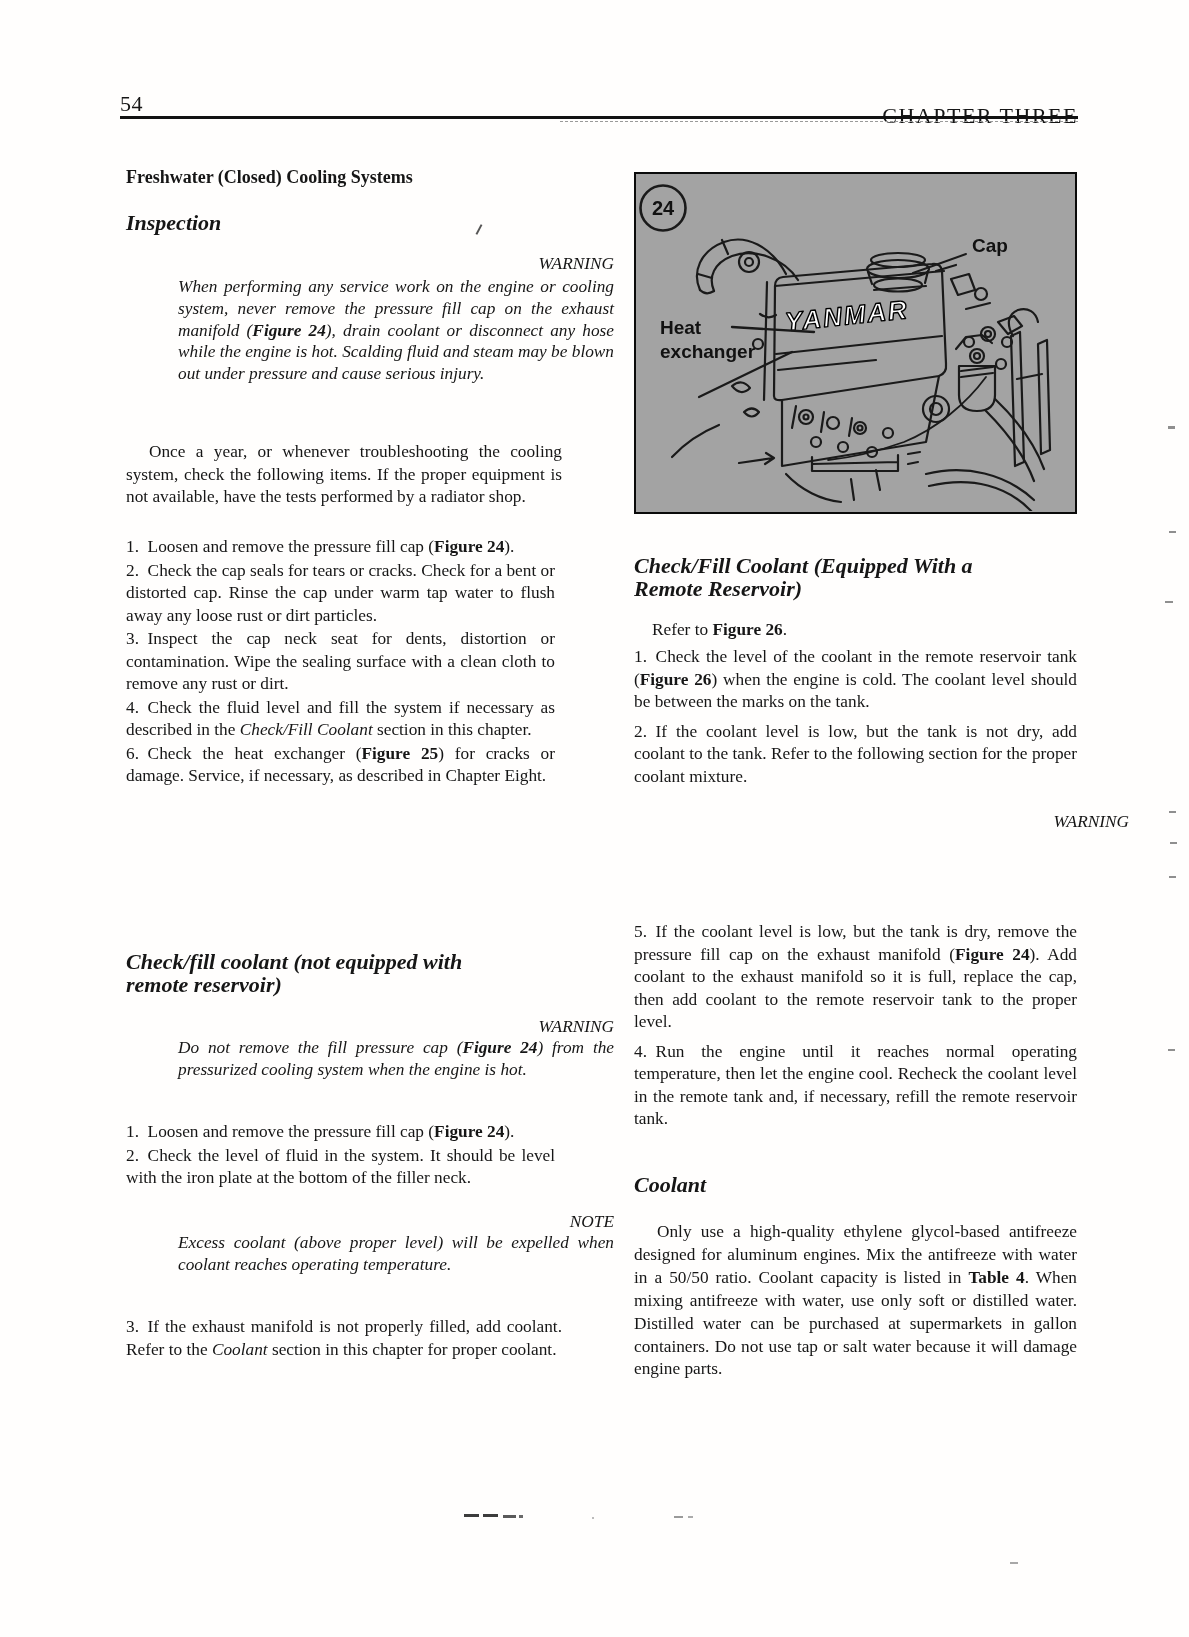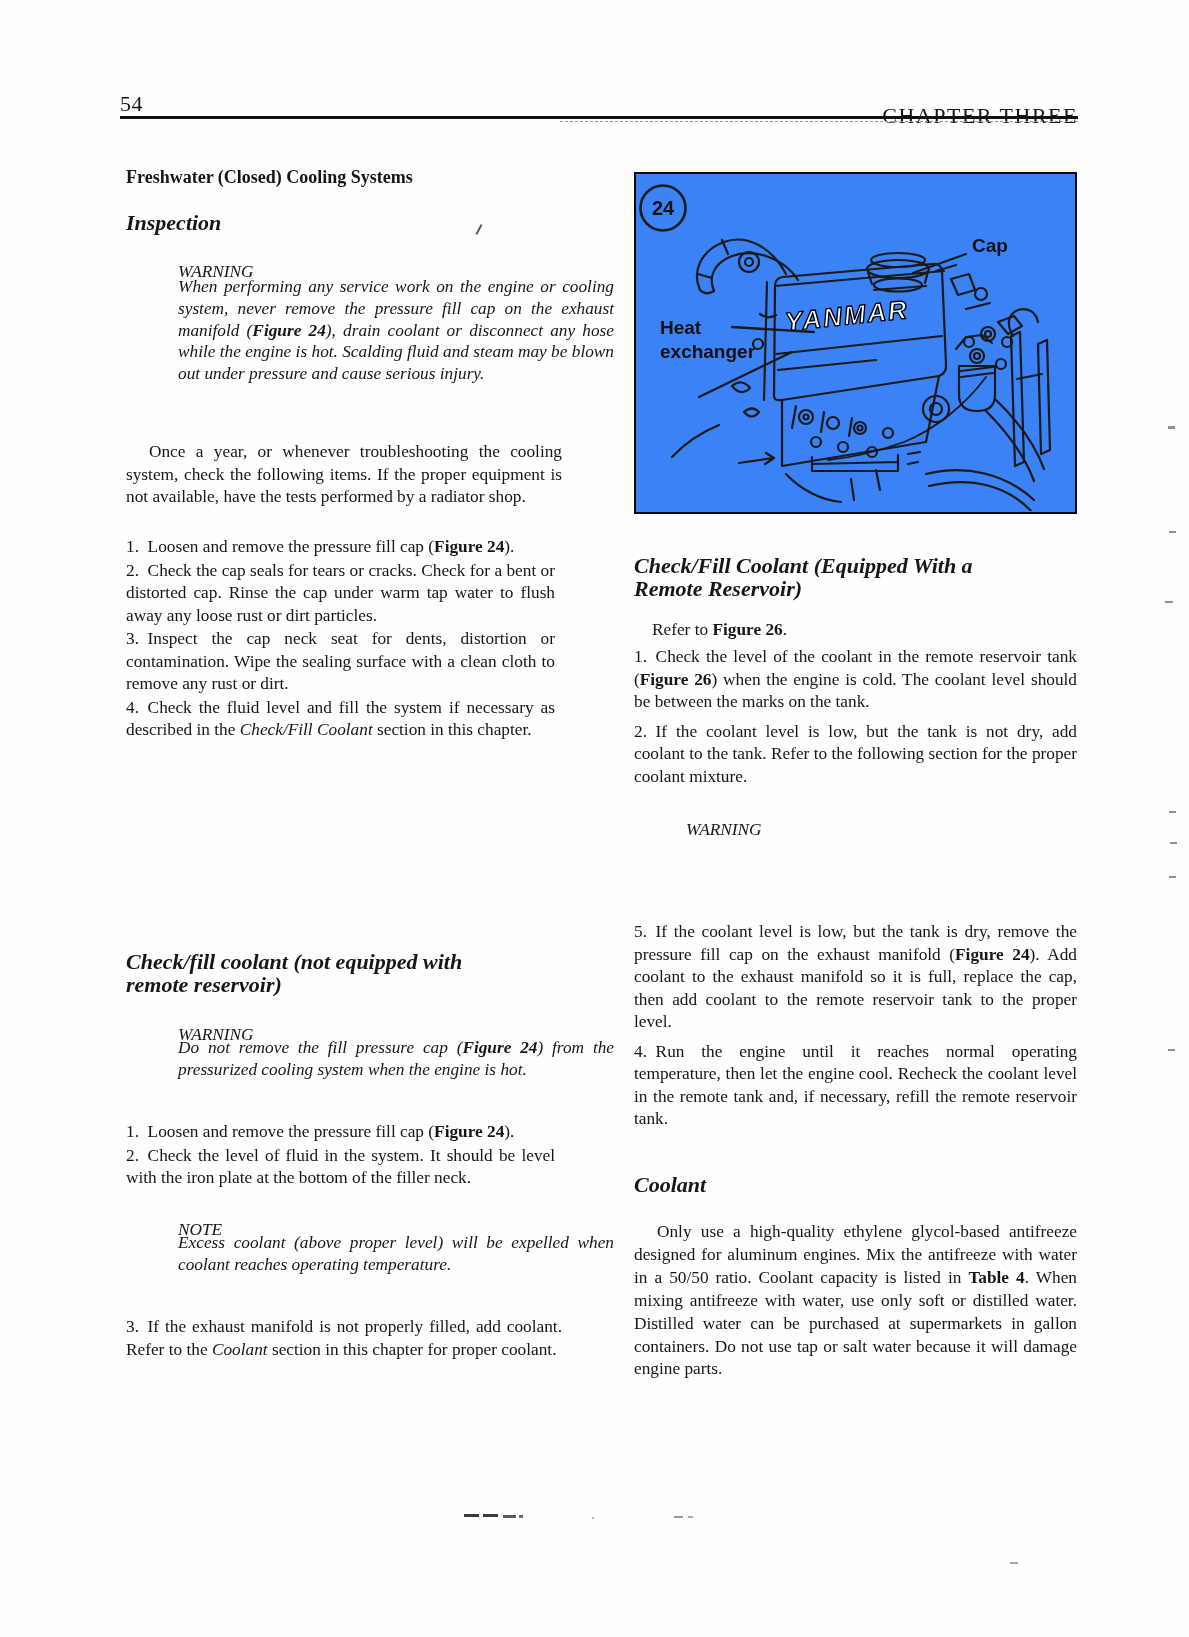--- a/index.html
+++ b/index.html
@@ -6,28 +6,28 @@
   #page{position:relative;width:1189px;height:1637px;background:#fffefd;overflow:hidden;
         font-family:"Liberation Serif","DejaVu Serif",serif;color:#161616;}
   .abs{position:absolute;}
   .hdr{font-size:22px;font-weight:normal;line-height:1;letter-spacing:.5px;}
   .rule{background:#121212;}
   .lcol{left:126px;width:436px;}
   .rcol{left:634px;width:443px;}
   .tblock{position:absolute;text-align:justify;font-size:17.3px;line-height:22.55px;}
   .h1{font-weight:bold;font-size:18px;text-align:left;}
   .h2{font-weight:bold;font-style:italic;font-size:22px;text-align:left;line-height:22.6px;}
-  .warnlabel{font-style:italic;text-align:left;margin-left:52px;margin-right:38px;line-height:21.8px;margin-top:8px;}
+  .warnlabel{font-style:italic;text-align:right;margin-left:52px;margin-right:38px;line-height:21.8px;}
   .warnbody{font-style:italic;margin-left:52px;margin-right:38px;line-height:21.8px;}
   .ind{text-indent:23px;}
   p.step{margin:0 7px 1px 0;}
   .rstep p.step{margin:0 0 7px 0;}
   .b{font-weight:bold;}
   .i{font-style:italic;}
-  #figbox{left:634px;top:172px;width:443px;height:342px;border:2.5px solid #0a0a0a;box-sizing:border-box;background:#3b82f6;}
+  #figbox{left:634px;top:172px;width:443px;height:342px;border:2.5px solid #0a0a0a;box-sizing:border-box;background:#a3a3a3;}
   .artifact{position:absolute;background:#8f8f8f;}
   svg text{user-select:none;}
 </style>
 </head>
 <body>
 
 <div id="page">
 
   <div class="abs hdr" style="left:120px;top:93px;">54</div>
   <div class="abs hdr" style="right:111px;top:93px;letter-spacing:1.5px;margin-top:12px;">CHAPTER THREE</div>
@@ -40,20 +40,21 @@
   <div class="tblock lcol warnlabel" style="top:253px;">WARNING</div>
   <div class="tblock lcol warnbody" style="top:276px;"><span class="i">When performing any service work on the engine or cooling system, never remove the pressure fill cap on the exhaust manifold (</span><span class="b i">Figure 24</span><span class="i">), drain coolant or disconnect any hose while the engine is hot. Scalding fluid and steam may be blown out under pressure and cause serious injury.</span></div>
 
   <div class="tblock lcol ind" style="top:441px;"><span>Once a year, or whenever troubleshooting the cooling system, check the following items. If the proper equipment is not available, have the tests performed by a radiator shop.</span></div>
 
   <div class="tblock lcol" style="top:536px;">
     <p class="step"><span>1. Loosen and remove the pressure fill cap (</span><span class="b">Figure 24</span><span>).</span></p>
     <p class="step"><span>2. Check the cap seals for tears or cracks. Check for a bent or distorted cap. Rinse the cap under warm tap water to flush away any loose rust or dirt particles.</span></p>
     <p class="step"><span>3. Inspect the cap neck seat for dents, distortion or contamination. Wipe the sealing surface with a clean cloth to remove any rust or dirt.</span></p>
     <p class="step"><span>4. Check the fluid level and fill the system if necessary as described in the </span><span class="i">Check/Fill Coolant</span><span> section in this chapter.</span></p>
+    <p class="step"><span>6. Check the heat exchanger (</span><span class="b">Figure 25</span><span>) for cracks or damage. Service, if necessary, as described in Chapter Eight.</span></p>
   </div>
 
   <div class="tblock lcol h2" style="top:951px;"><span class="b i">Check/fill coolant (not equipped with</span><br><span class="b i">remote reservoir)</span></div>
 
   <div class="tblock lcol warnlabel" style="top:1016px;">WARNING</div>
   <div class="tblock lcol warnbody" style="top:1037px;"><span class="i">Do not remove the fill pressure cap (</span><span class="b i">Figure 24</span><span class="i">) from the pressurized cooling system when the engine is hot.</span></div>
 
   <div class="tblock lcol" style="top:1121px;">
     <p class="step"><span>1. Loosen and remove the pressure fill cap (</span><span class="b">Figure 24</span><span>).</span></p>
     <p class="step"><span>2. Check the level of fluid in the system. It should be level with the iron plate at the bottom of the filler neck.</span></p>

